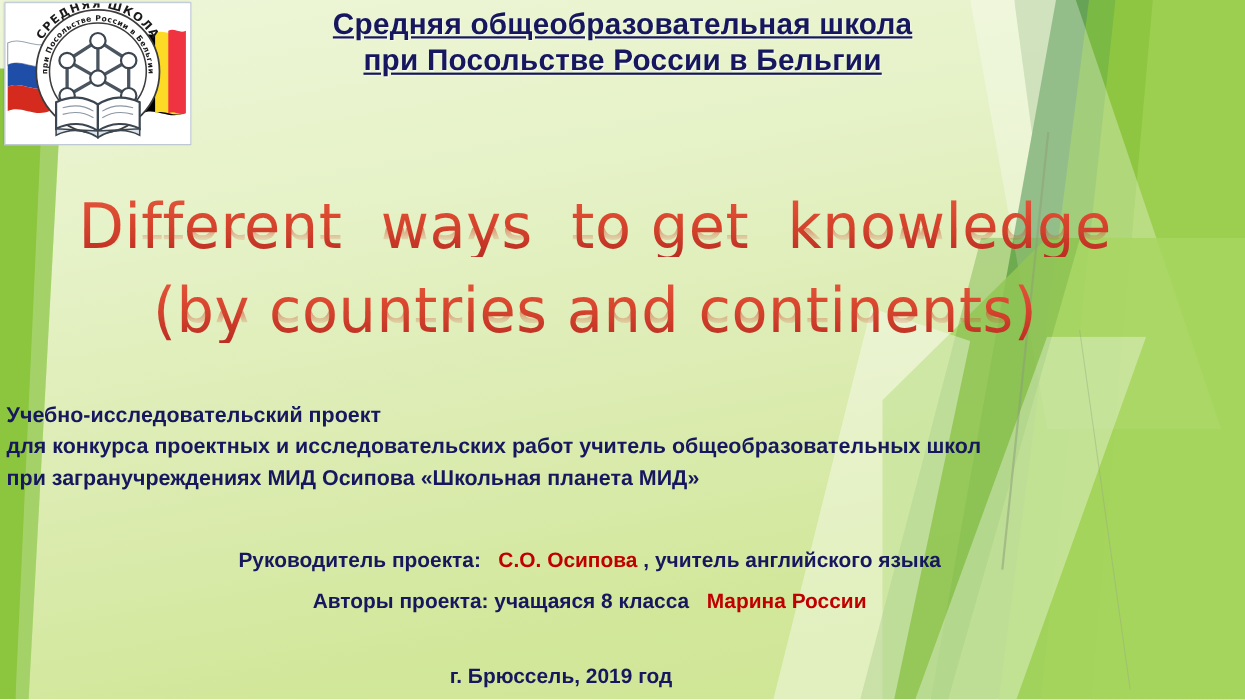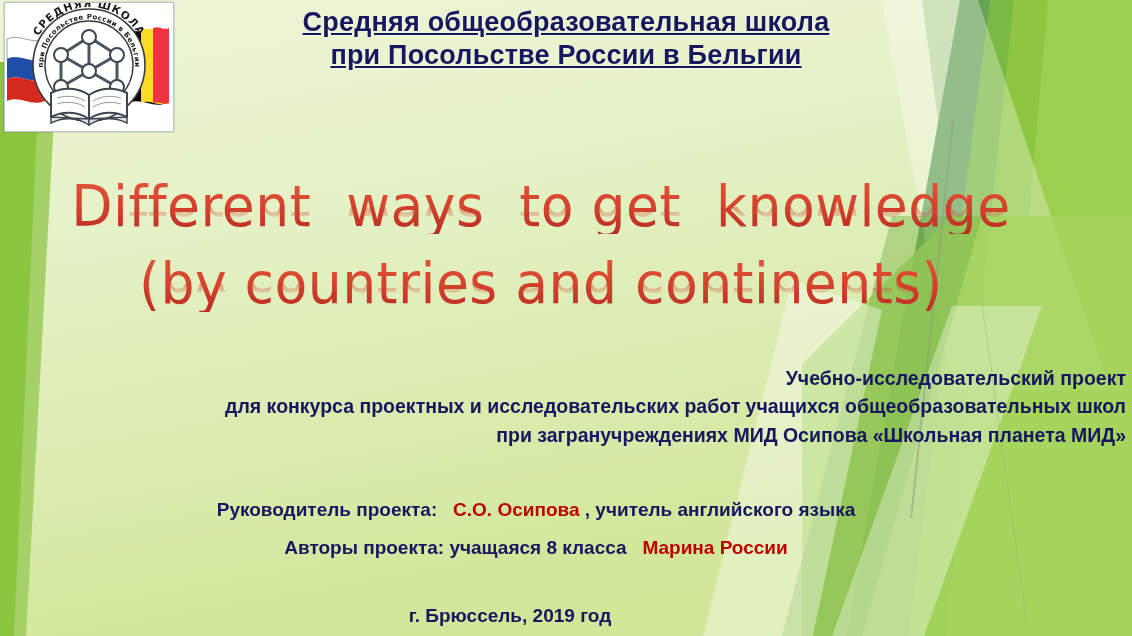--- a/index.html
+++ b/index.html
@@ -126,21 +126,21 @@
     -webkit-background-clip:text;background-clip:text;
     color:transparent;-webkit-text-fill-color:transparent;
     height:26px;overflow:hidden;
     margin-top:-3px;
     opacity:.85;
   }
 
   
   .subtitle{
     position:absolute;left:0;top:364px;width:1132px;
-    text-align:right;
+    text-align:left;
     color:#16175e;
     font-weight:bold;
     font-size:19.5px;
     line-height:1.45;
     white-space:nowrap;
   }
   .subtitle div{padding:0 6px;}
 
   
   .authors{
@@ -267,21 +267,21 @@
       <span class="reflection">Different  ways  to get  knowledge</span>
     </div>
     <div style="margin-top:-4px;text-align:center;">
       <span class="title-line l2">(by countries and continents)</span>
       <span class="reflection">(by countries and continents)</span>
     </div>
   </div>
 
   <div class="subtitle">
     <div>Учебно-исследовательский проект</div>
-    <div>для конкурса проектных и исследовательских работ учащихся общеобразовательных школ</div>
+    <div>для конкурса проектных и исследовательских работ учитель общеобразовательных школ</div>
     <div>при загранучреждениях МИД Осипова «Школьная планета МИД»</div>
   </div>
 
   <div class="authors">
     <div class="row">
       <span>Руководитель проекта:</span>
       <span>&nbsp;</span>
       <span class="red">С.О. Осипова</span>
       <span>, учитель английского языка</span>
     </div>

